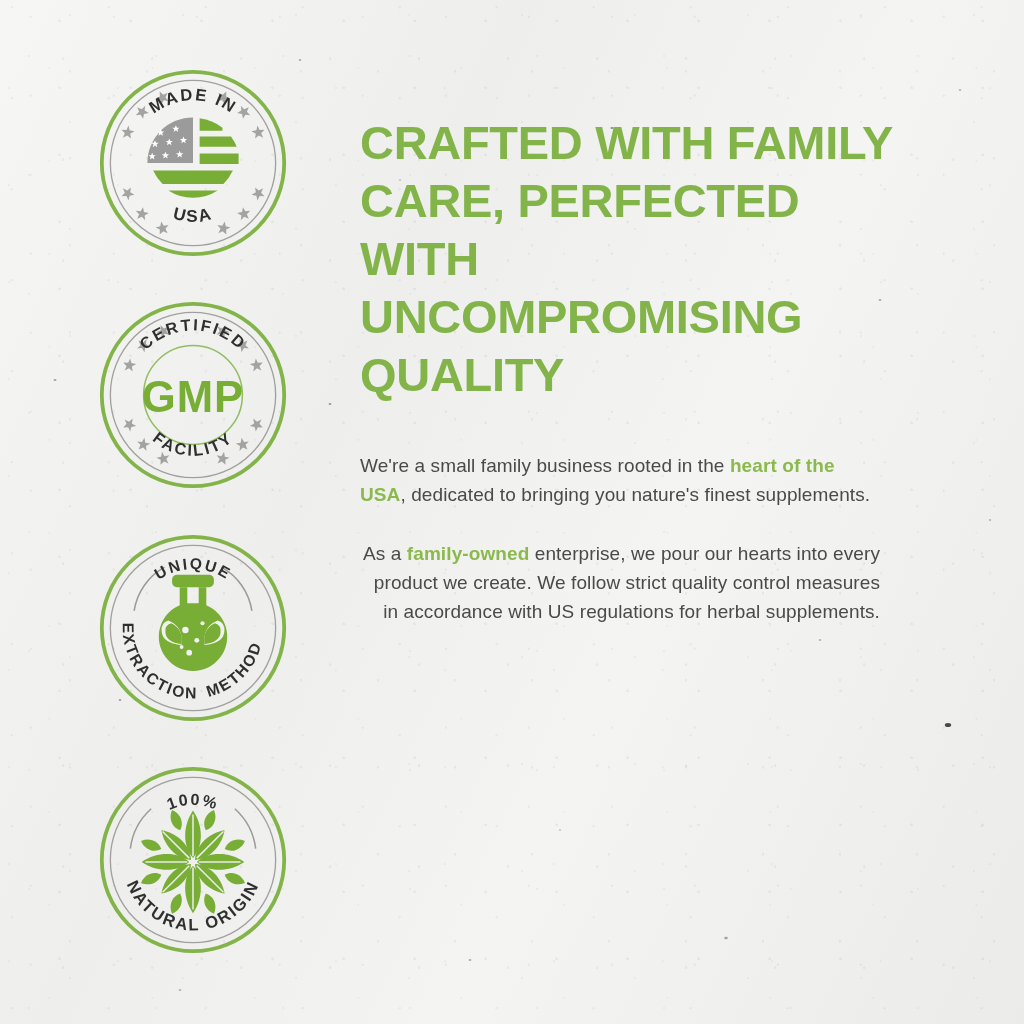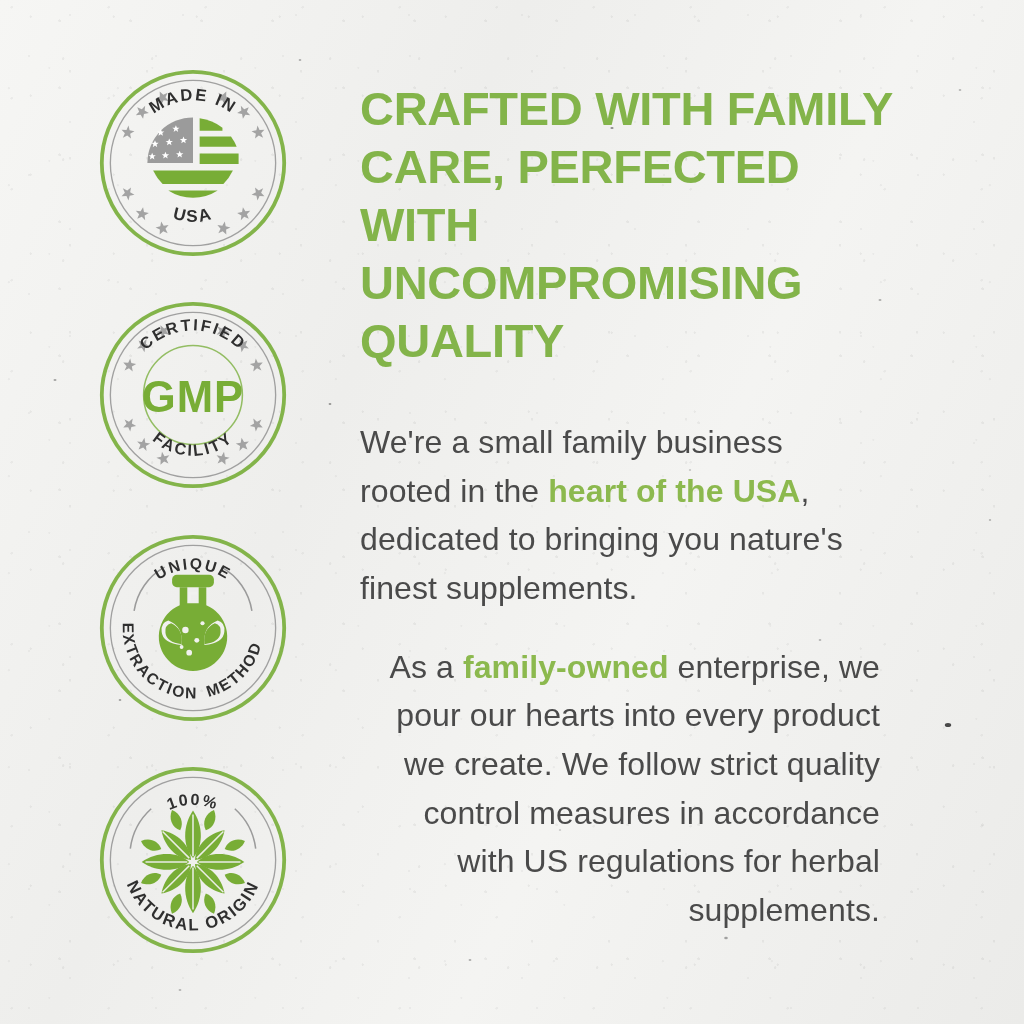--- a/index.html
+++ b/index.html
@@ -49,21 +49,21 @@
     display: flex;
   }
   .badges-col {
     width: 340px;
     flex: 0 0 340px;
     position: relative;
   }
   .content-col {
     flex: 1 1 auto;
     position: relative;
-    padding: 80px 100px 0 20px;
+    padding: 114px 100px 0 20px;
     box-sizing: border-box;
   }
 
   .badge {
     position: absolute;
     left: 98px;
     width: 190px;
     height: 190px;
   }
   .badge svg { display: block; width: 190px; height: 190px; }
@@ -78,21 +78,21 @@
     letter-spacing: -0.3px;
     margin: 0 0 48px 0;
     max-width: 560px;
     text-transform: uppercase;
   }
 
   .para {
     color: #4a4a4a;
     font-family: "Liberation Sans", sans-serif;
     font-weight: normal;
-    font-size: 32px;
+    font-size: 19px;
     line-height: 1.52;
     margin: 0 0 30px 0;
     max-width: 520px;
     letter-spacing: 0.1px;
   }
   .para:last-child { margin-bottom: 0; text-align: right; }
   .hl {
     color: #8cb94e;
     font-weight: bold;
   }

